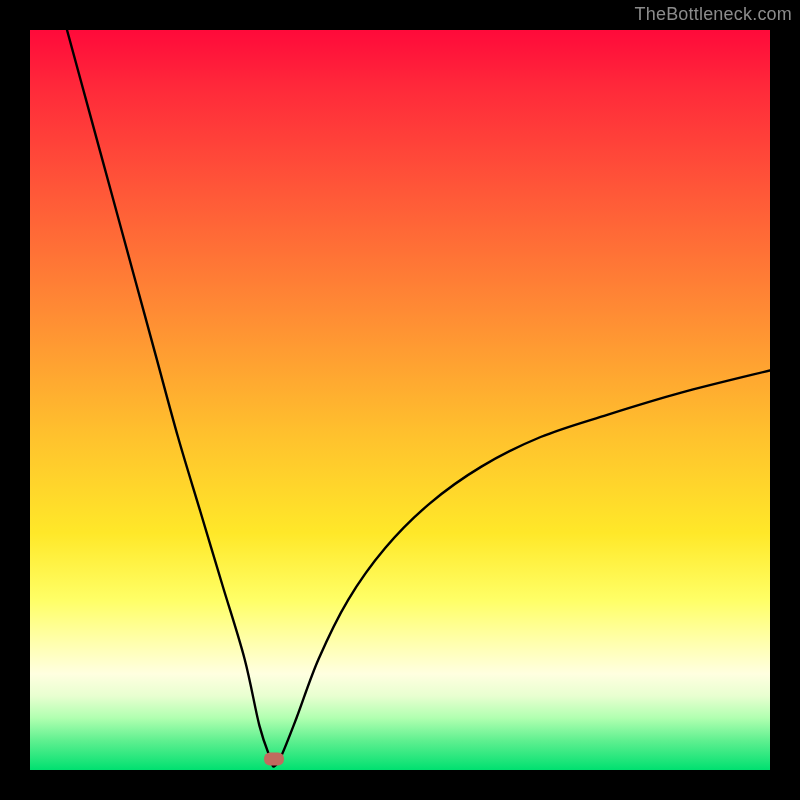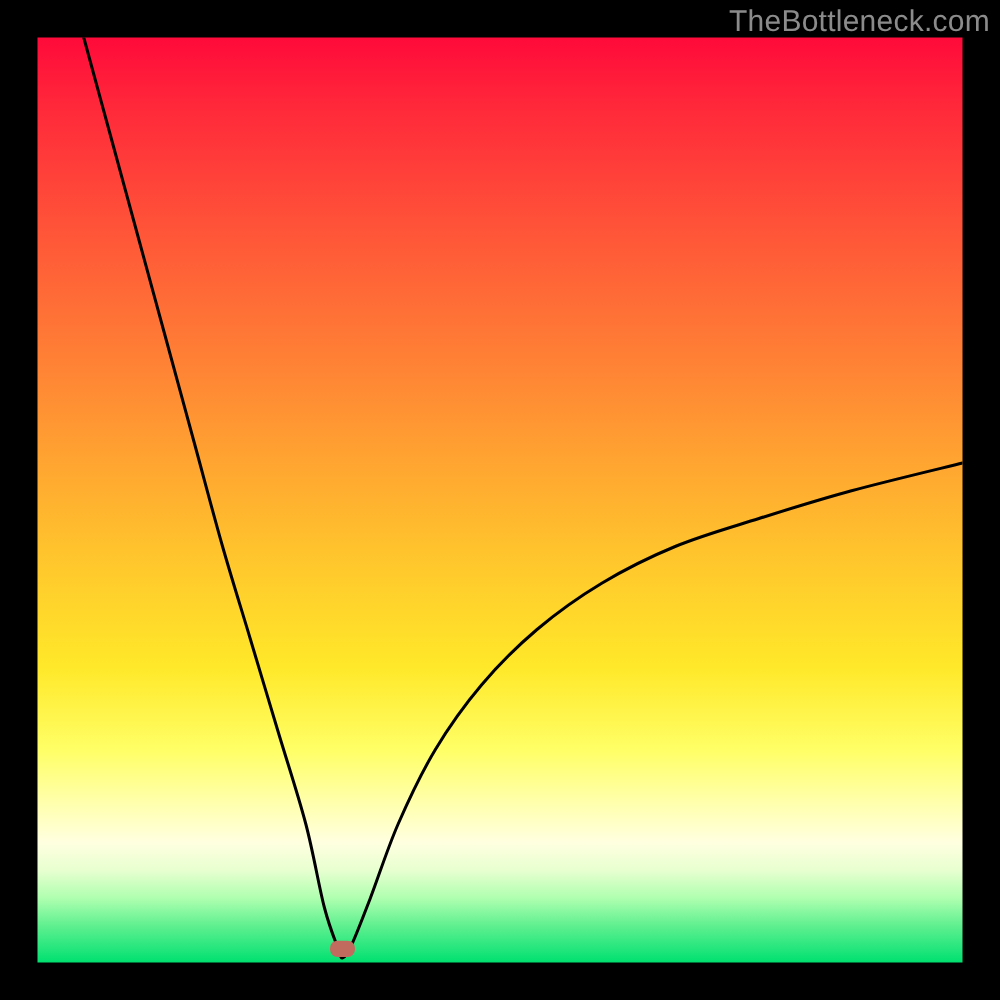--- a/index.html
+++ b/index.html
@@ -50,21 +50,21 @@
     height:13px;
     border-radius:6px;
     background:#c16b5e;
     transform:translate(-50%,-50%);
   }
   #watermark {
     position:absolute;
     top:4px;
     right:8px;
     color:#8b8b8b;
-    font-size:24px;
+    font-size:18px;
     font-weight:500;
     letter-spacing:0.2px;
   }
 </style>
 </head>
 <body>
 
 <div id="frame">
   <div id="plot"></div>
   <svg id="curve" viewBox="0 0 740 740" preserveAspectRatio="none">

